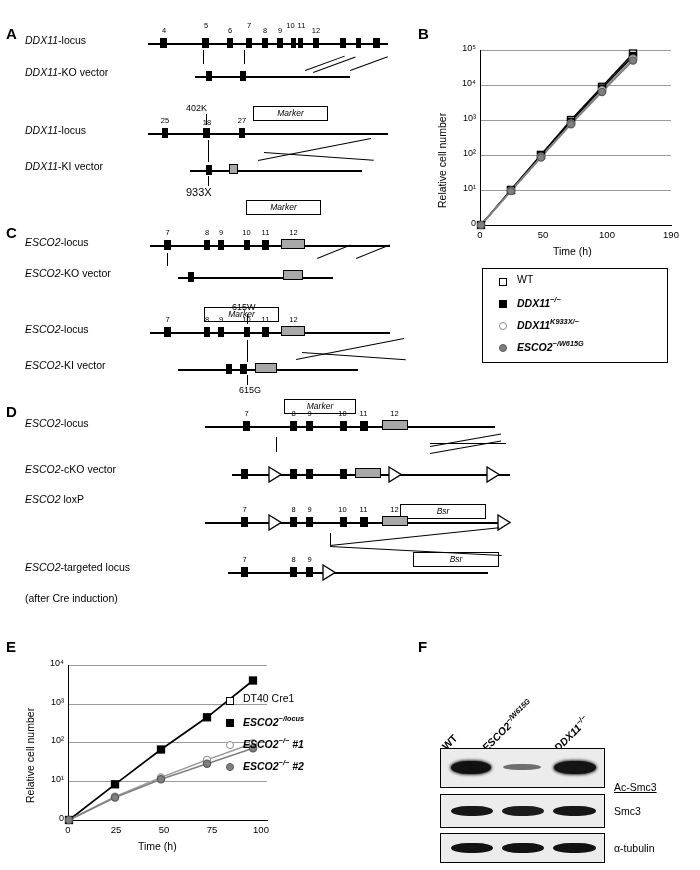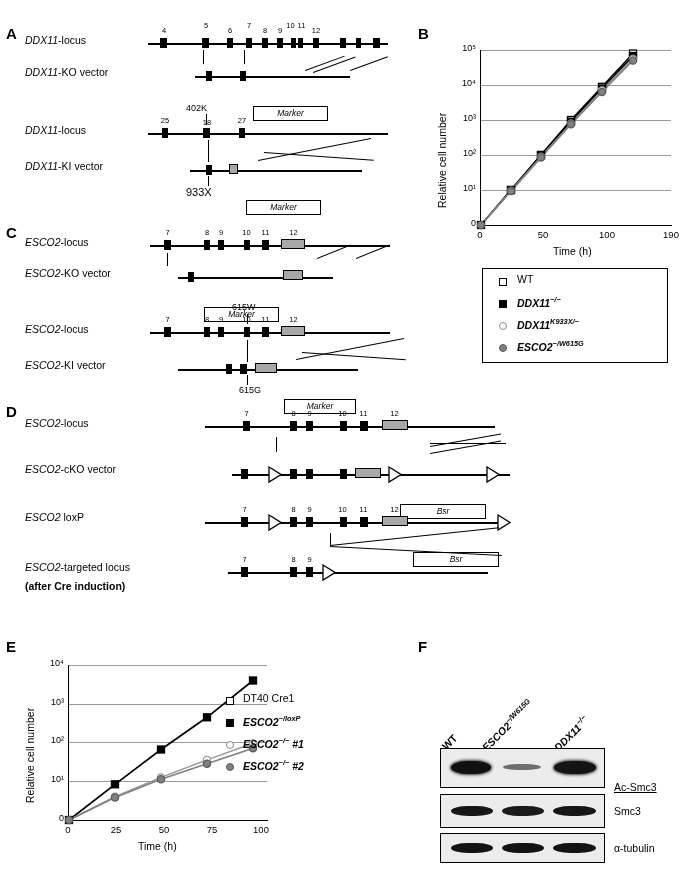--- a/index.html
+++ b/index.html
@@ -183,23 +183,23 @@
 <div class="tick" style="left:247px; top:340px; height:22px;"></div>
 <div class="lbl" style="left:227px; top:385px; font-size:9px;margin-left:12px;">615G</div>
 <div class="thinline" style="left:247px; top:375px; height:10px; width:1px;"></div>
 <div class="diag" style="left:296px; top:359px; width:110px; transform:rotate(-11deg);"></div>
 <div class="diag" style="left:302px; top:352px; width:104px; transform:rotate(4deg);"></div>
 
 <div class="panel-letter" style="left:6px; top:403px;">D</div>
 
 <div class="lbl" style="left:25px; top:417px;"><span class="gene">ESCO2</span>-locus</div>
 <div class="lbl" style="left:25px; top:463px;"><span class="gene">ESCO2</span>-cKO vector</div>
-<div class="lbl" style="left:25px; top:511px;"><span class="gene">ESCO2</span> loxP</div>
+<div class="lbl" style="left:25px; top:493px;"><span class="gene">ESCO2</span> loxP</div>
 <div class="lbl" style="left:25px; top:561px;"><span class="gene">ESCO2</span>-targeted locus</div>
-<div class="lbl" style="left:25px; top:580px;font-weight:bold;">(after Cre induction)</div>
+<div class="lbl" style="left:25px; top:592px;">(after Cre induction)</div>
 
 <div class="line" style="left:205px; top:426px; width:290px;"></div>
 <div class="ex" style="left:243px; top:421px; width:7px;"></div>
 <div class="ex" style="left:290px; top:421px; width:7px;"></div>
 <div class="ex" style="left:306px; top:421px; width:7px;"></div>
 <div class="ex" style="left:340px; top:421px; width:7px;"></div>
 <div class="ex" style="left:360px; top:421px; width:8px;"></div>
 <div class="exg" style="left:382px; top:420px; width:26px;"></div>
 <div class="exnum" style="left:238px; top:409px; width:17px;">7</div>
 <div class="exnum" style="left:285px; top:409px; width:17px;">8</div>
@@ -401,21 +401,21 @@
         <circle cx="243" cy="103.3" r="3.6"></circle>
     </g>
   </svg>
 </div>
 
 <div style="position:absolute; left:226px; top:692px; width:160px; height:90px;">
   <div class="lmark sq-open" style="position:absolute; left:0px; top:5px;"></div>
   <div class="legend-row" style="left:17px; top:0px;">DT40 Cre1</div>
 
   <div class="lmark sq-fill" style="position:absolute; left:0px; top:27px;"></div>
-  <div class="legend-row" style="left:17px; top:22px; font-style:italic; font-weight:bold;">ESCO2<sup>−/loxP</sup></div>
+  <div class="legend-row" style="left:17px; top:22px; font-style:italic; font-weight:bold;">ESCO2<sup>−/locus</sup></div>
 
   <div class="lmark ci-open" style="position:absolute; left:0px; top:49px;"></div>
   <div class="legend-row" style="left:17px; top:44px; font-style:italic; font-weight:bold;">ESCO2<sup>−/−</sup> #1</div>
 
   <div class="lmark ci-fill" style="position:absolute; left:0px; top:71px;"></div>
   <div class="legend-row" style="left:17px; top:66px; font-style:italic; font-weight:bold;">ESCO2<sup>−/−</sup> #2</div>
 </div>
 
 <div class="panel-letter" style="left:418px; top:638px;">F</div>
 

